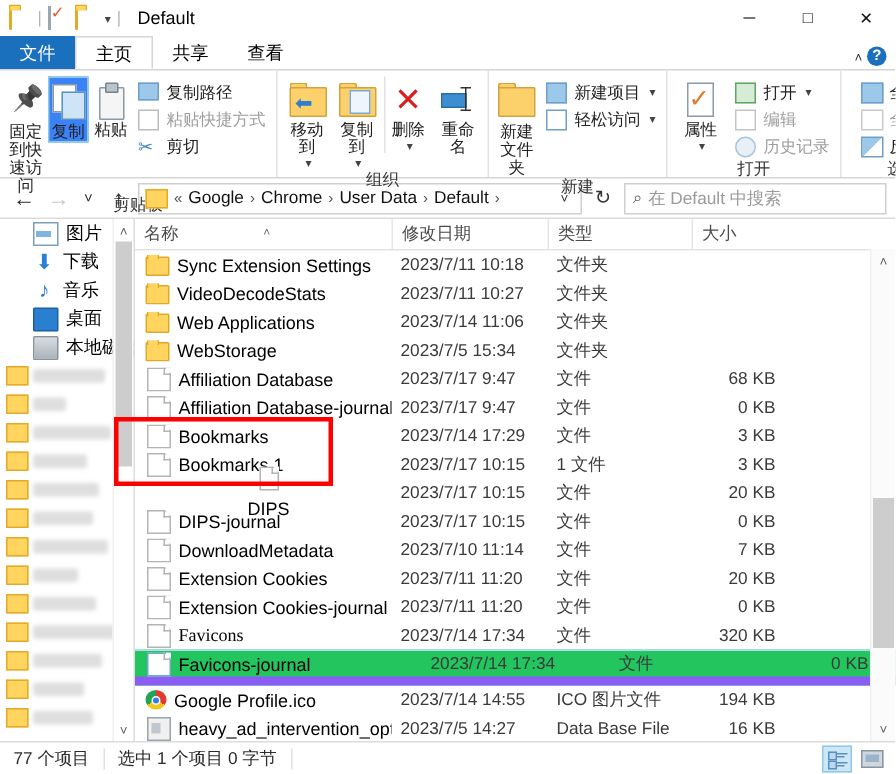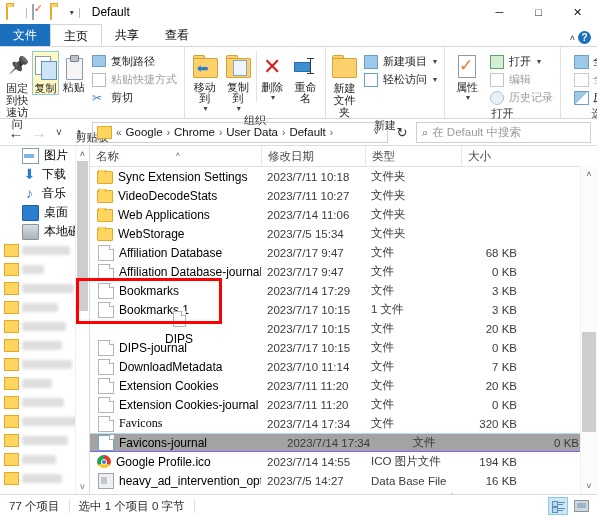--- a/index.html
+++ b/index.html
@@ -34,21 +34,21 @@
   .chev-up{font-size:9px;color:#333;}
   .help-ic{width:13px;height:13px;border-radius:50%;background:#1b70bd;color:#fff;font-size:10px;line-height:13px;text-align:center;font-weight:bold;}
 
   
   .ribbon{height:71px;background:#fff;border-top:1px solid #d5d5d5;border-bottom:1px solid #d5d5d5;display:flex;position:relative;}
   .rgroup{display:flex;flex-direction:column;justify-content:space-between;position:relative;padding:2px 4px 0 4px;}
   .rgroup + .rgroup{border-left:1px solid #e2e2e2;}
   .rg-body{display:flex;align-items:flex-start;gap:2px;flex:1;padding-top:2px;}
   .rg-label{text-align:center;font-size:11px;color:#333;height:14px;line-height:14px;}
   .bigbtn{width:46px;display:flex;flex-direction:column;align-items:center;padding:1px 1px 0;cursor:default;}
-  .bigbtn.sel{background:#fef9c3;border:1px solid #8ec9e8;box-sizing:border-box;}
+  .bigbtn.sel{background:#3b82f6;border:1px solid #8ec9e8;box-sizing:border-box;}
   .bigbtn .gl{height:30px;display:flex;align-items:center;justify-content:center;}
   .bigbtn .lb{font-size:11px;line-height:11px;text-align:center;color:#222;}
   .bigbtn .lb2{font-size:11px;line-height:12px;text-align:center;color:#222;}
   .smallcol{display:flex;flex-direction:column;gap:1px;padding-top:2px;}
   .smallbtn{display:flex;align-items:center;gap:4px;font-size:11px;color:#222;height:17px;padding:0 3px;white-space:nowrap;}
   .smallbtn.dim{color:#9d9d9d;}
   .sic{width:15px;height:14px;display:inline-block;position:relative;flex:0 0 15px;}
 
   
   .g-pin{width:18px;height:20px;position:relative;}
@@ -116,21 +116,21 @@
   .nav-scroll .thumb{position:absolute;left:1px;width:11px;background:#cdcdcd;}
 
   
   .filepane{flex:1;display:flex;flex-direction:column;min-width:0;background:#fff;border-left:1px solid #dcdcdc;position:relative;}
   .colhdr{height:20px;display:flex;align-items:center;background:#fff;border-bottom:1px solid #e3e3e3;font-size:11.5px;color:#4a4a4a;flex:0 0 20px;position:relative;}
   .col{height:20px;line-height:20px;padding-left:6px;box-sizing:border-box;border-left:1px solid #e6e6e6;position:relative;}
   .col:first-child{border-left:none;}
   .col .sortmark{position:absolute;left:50%;top:-1px;font-size:8px;color:#666;}
   .rows{flex:1;overflow:hidden;position:relative;}
   .row{height:19px;display:flex;align-items:center;font-size:12px;color:#000;}
-  .row.sel{background:#a3a3a3;border-top:1px solid #b3dcf4;border-bottom:1px solid #8b5cf6;height:17px;gap:24px;}
+  .row.sel{background:#22c55e;border-top:1px solid #b3dcf4;border-bottom:6px solid #8b5cf6;height:17px;gap:24px;}
   .c-name{display:flex;align-items:center;gap:5px;padding-left:7px;box-sizing:border-box;overflow:hidden;white-space:nowrap;}
   .c-date{box-sizing:border-box;padding-left:6px;color:#3a3a3a;font-size:11.5px;}
   .c-type{box-sizing:border-box;padding-left:6px;color:#3a3a3a;font-size:11.5px;white-space:nowrap;overflow:hidden;}
   .c-size{box-sizing:border-box;padding-right:18px;color:#3a3a3a;font-size:11.5px;text-align:right;}
   .fico{width:14px;height:15px;flex:0 0 14px;position:relative;}
   .fico.folder{background:#ffd55f;border:1px solid #e0a92c;height:11px;border-radius:1px;margin-top:1px;}
   .fico.folder:before{content:"";position:absolute;left:0;top:-3px;width:6px;height:3px;background:#ffd55f;border:1px solid #e0a92c;border-bottom:none;border-radius:1px 1px 0 0;}
   .fico.file{background:#fff;border:1px solid #b4b4b4;height:14px;width:11px;margin-left:1px;}
   .fico.file:after{content:"";position:absolute;right:-1px;top:-1px;border-left:4px solid transparent;border-top:4px solid #fff;}
   .fico.file:before{content:"";position:absolute;right:-1px;top:-1px;width:4px;height:4px;border-left:1px solid #b4b4b4;border-bottom:1px solid #b4b4b4;transform:none;}

